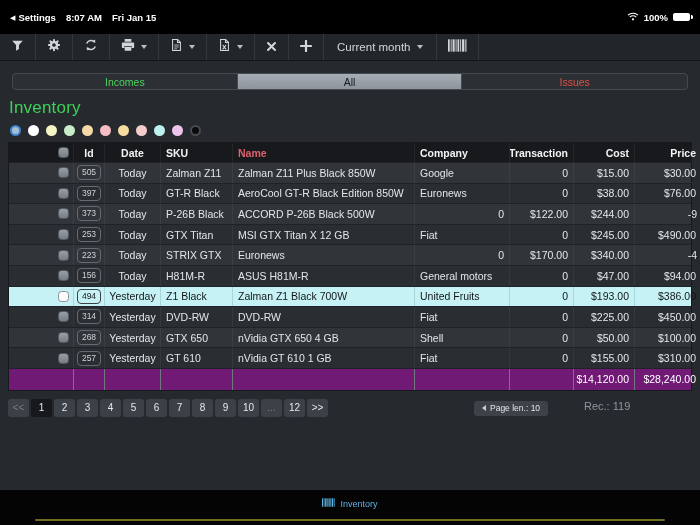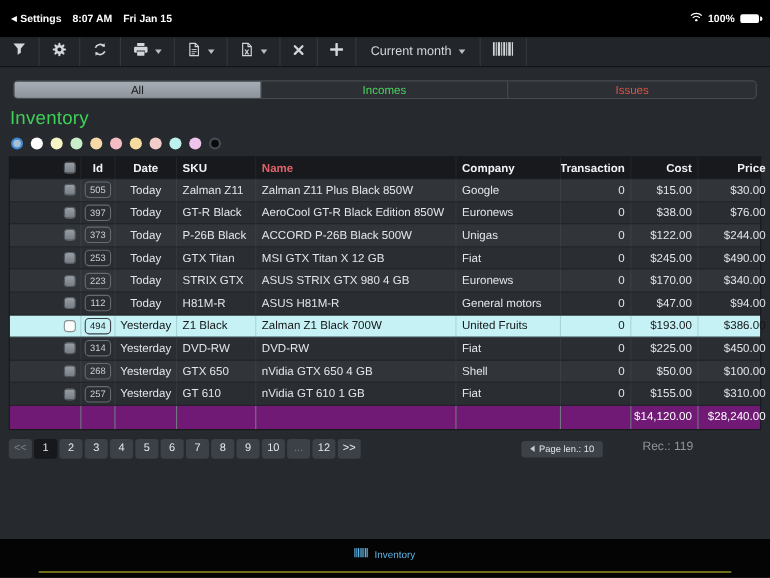--- a/index.html
+++ b/index.html
@@ -185,22 +185,22 @@
             <rect x="10" width="1.8" height="13"></rect>
             <rect x="12.8" width="1" height="13"></rect>
             <rect x="14.8" width="2.4" height="13"></rect>
             <rect x="18.2" width="1.2" height="13"></rect>
           </svg></span>
     </div>
   </div>
 
   <div class="content">
     <div class="segmented">
+        <div class="seg" style="color: rgb(76, 210, 95);">Incomes</div>
         <div class="seg selected">All</div>
-        <div class="seg" style="color: rgb(76, 210, 95);">Incomes</div>
         <div class="seg" style="color: rgb(221, 81, 70);">Issues</div>
       </div>
     <div class="title" style="color: rgb(62, 209, 89);">Inventory</div>
     <div class="dots">
         <span class="dot" style="background: rgb(169, 190, 210); border: 2.5px solid rgb(63, 135, 210);"></span>
         <span class="dot" style="background: rgb(255, 255, 255);"></span>
         <span class="dot" style="background: rgb(246, 243, 197);"></span>
         <span class="dot" style="background: rgb(200, 237, 201);"></span>
         <span class="dot" style="background: rgb(246, 217, 167);"></span>
         <span class="dot" style="background: rgb(246, 188, 195);"></span>
@@ -260,21 +260,20 @@
         <div class="trow r-even">
           <div class="tcell center">
             <span class="cbx"></span>
           </div>
           <div class="tcell center">
             <span class="id-chip">373</span>
           </div>
           <div class="tcell center">Today</div>
           <div class="tcell left">P-26B Black</div>
           <div class="tcell left">ACCORD P-26B Black 500W</div>
-          <div class="tcell left">Unigas</div>
           <div class="tcell right">0</div>
           <div class="tcell right">$122.00</div>
           <div class="tcell right">$244.00</div>
           <div class="tcell right">-9</div>
         </div>
         <div class="trow r-odd">
           <div class="tcell center">
             <span class="cbx"></span>
           </div>
           <div class="tcell center">
@@ -291,33 +290,32 @@
         </div>
         <div class="trow r-even">
           <div class="tcell center">
             <span class="cbx"></span>
           </div>
           <div class="tcell center">
             <span class="id-chip">223</span>
           </div>
           <div class="tcell center">Today</div>
           <div class="tcell left">STRIX GTX</div>
-          <div class="tcell left">ASUS STRIX GTX 980 4 GB</div>
           <div class="tcell left">Euronews</div>
           <div class="tcell right">0</div>
           <div class="tcell right">$170.00</div>
           <div class="tcell right">$340.00</div>
           <div class="tcell right">-4</div>
         </div>
         <div class="trow r-odd">
           <div class="tcell center">
             <span class="cbx"></span>
           </div>
           <div class="tcell center">
-            <span class="id-chip">112</span>
+            <span class="id-chip">156</span>
           </div>
           <div class="tcell center">Today</div>
           <div class="tcell left">H81M-R</div>
           <div class="tcell left">ASUS H81M-R</div>
           <div class="tcell left">General motors</div>
           <div class="tcell right">0</div>
           <div class="tcell right">$47.00</div>
           <div class="tcell right">$94.00</div>
           <div class="tcell right">-3</div>
         </div>

